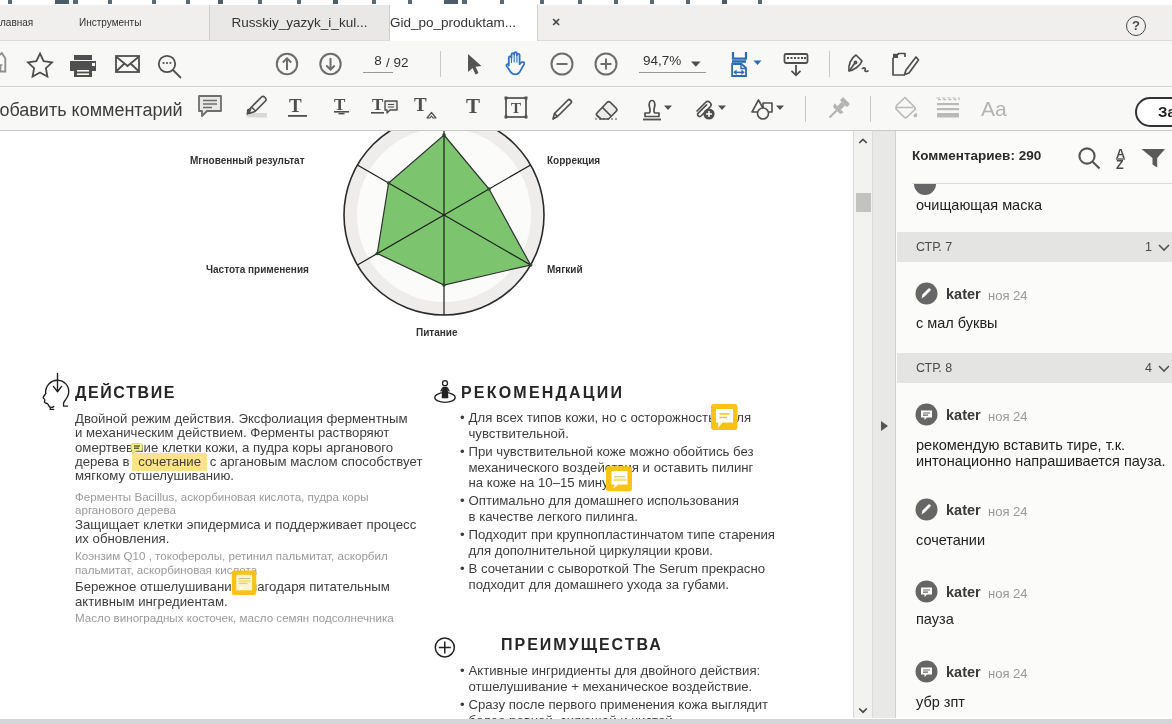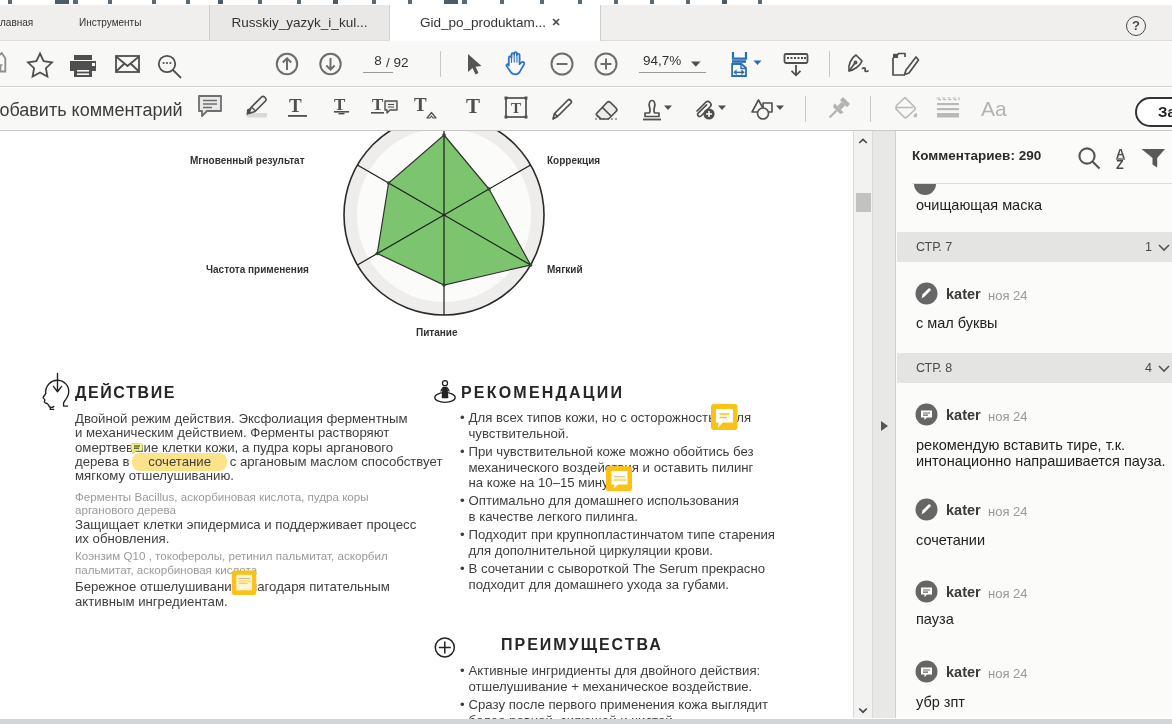--- a/index.html
+++ b/index.html
@@ -5,21 +5,21 @@
   * { margin:0; padding:0; box-sizing:border-box; }
   html,body { width:1172px; height:724px; overflow:hidden; }
   body { font-family:"Liberation Sans", sans-serif; background:#fff; position:relative; }
   .abs { position:absolute; }
   svg { display:block; position:absolute; }
   
   #topstrip { left:0; top:0; width:1172px; height:5px; background:#fff; }
   #tabbar { left:0; top:5px; width:1172px; height:36px; background:#f0efee; border-bottom:1px solid #dcdcdb; }
   .tabtext { position:absolute; top:0; height:35px; line-height:35px; color:#333; font-size:10px; }
   #tab-doc1 { position:absolute; left:209px; top:0; width:181px; height:35px; background:#e9e8e7; border-left:1px solid #cfcecd; border-right:1px solid #cfcecd; color:#333; font-size:13.5px; text-align:center; line-height:35px; }
-  #tab-doc2 { position:absolute; left:390px; top:0; width:211px; height:36px; background:#ffffff; border-right:1px solid #cfcecd; color:#333; font-size:13.5px; line-height:35px; text-align:center; padding-right:24px; }
+  #tab-doc2 { position:absolute; left:390px; top:0; width:148px; height:36px; background:#ffffff; border-right:1px solid #cfcecd; color:#333; font-size:13.5px; line-height:35px; text-align:center; padding-right:24px; }
   #tab-close { position:absolute; left:546px; top:0px; width:20px; height:35px; color:#4a4a4a; font-size:11px; line-height:35px; text-align:center; font-weight:bold;}
   #helpq { position:absolute; right:26px; top:11px; width:20px; height:20px; border:1.4px solid #4a4a4a; border-radius:50%; color:#4a4a4a; font-size:13px; line-height:18px; text-align:center; font-weight:bold; }
   #toolbar2 { left:0; top:41px; width:1172px; height:46px; background:#f8f8f7; border-bottom:1px solid #d4d4d3; }
   #toolbar3 { left:0; top:88px; width:1172px; height:43px; background:#f8f8f7; border-bottom:1px solid #c9c9c8; }
   .sep2 { position:absolute; top:10px; width:1px; height:26px; background:#c8c8c7; }
   .sep3 { position:absolute; top:8px; width:1px; height:26px; background:#c8c8c7; }
   
   #doc { left:0; top:131px; width:853px; height:588px; background:#fff; overflow:hidden; }
   #vscroll { left:853px; top:131px; width:19px; height:587px; background:#f2f2f1; border-left:1px solid #d8d8d7; }
   #gutter { left:872px; top:131px; width:23px; height:587px; background:#e8e8e7; border-left:1px solid #dadad9;}
@@ -335,25 +335,26 @@
       <path d="M 442.5 257 L 440.7 260.5 M 447.5 257 L 449.3 260.5"></path>
     </g>
 
     <g stroke="#222" stroke-width="1.5" fill="none">
       <circle cx="444.8" cy="516.4" r="9.5"></circle>
       <path d="M 444.8 510.4 L 444.8 522.4 M 438.8 516.4 L 450.8 516.4"></path>
     </g>
   </svg>
 
   <div class="h1" style="left:75px;top:253px;letter-spacing:1.6px;">ДЕЙСТВИЕ</div>
-  <div class="body" style="left:75px;top:281px;">Двойной режим действия. Эксфолиация ферментным<br>и механическим действием. Ферменты растворяют<br>омертвевшие клетки кожи, а пудра коры арганового<br>дерева в <span style="background:#fce289;border-radius:8px;padding:1px 16px 2px;margin:6px -1px;">сочетание</span> с аргановым маслом способствует<br>мягкому отшелушиванию.</div>
+  <div class="body" style="left:75px;top:281px;">Двойной режим действия. Эксфолиация ферментным<br>и механическим действием. Ферменты растворяют<br>омертвевшие клетки кожи, а пудра коры арганового<br>дерева в <span style="background:#fce289;border-radius:0;padding:1px 6px 2px;margin:6px -1px;">сочетание</span> с аргановым маслом способствует<br>мягкому отшелушиванию.</div>
   <div class="gray" style="left:75px;top:358.5px;">Ферменты Bacillus, аскорбиновая кислота, пудра коры<br>арганового дерева</div>
   <div class="body" style="left:75px;top:386.5px;">Защищает клетки эпидермиса и поддерживает процесс<br>их обновления.</div>
   <div class="gray" style="left:75px;top:417.8px;">Коэнзим Q10 , токоферолы, ретинил пальмитат, аскорбил<br>пальмитат, аскорбиновая кислота</div>
   <div class="body" style="left:75px;top:449.3px;">Бережное отшелушивание благодаря питательным<br>активным ингредиентам.</div>
+  <div class="gray" style="left:75px;top:480px;">Масло виноградных косточек, масло семян подсолнечника</div>
 
   <div class="h1" style="left:461px;top:253px;letter-spacing:2.2px;">РЕКОМЕНДАЦИИ</div>
   <ul class="blt rbody" style="left:460px;top:279px;">
     <li>Для всех типов кожи, но с осторожностью для<br>чувствительной.</li>
     <li>При чувствительной коже можно обойтись без<br>механического воздействия и оставить пилинг<br>на коже на 10–15 минут</li>
     <li>Оптимально для домашнего использования<br>в качестве легкого пилинга.</li>
     <li>Подходит при крупнопластинчатом типе старения<br>для дополнительной циркуляции крови.</li>
     <li>В сочетании с сывороткой The Serum прекрасно<br>подходит для домашнего ухода за губами.</li>
   </ul>
 

